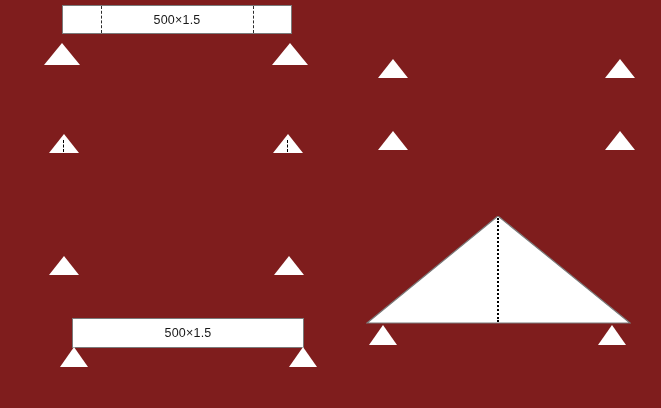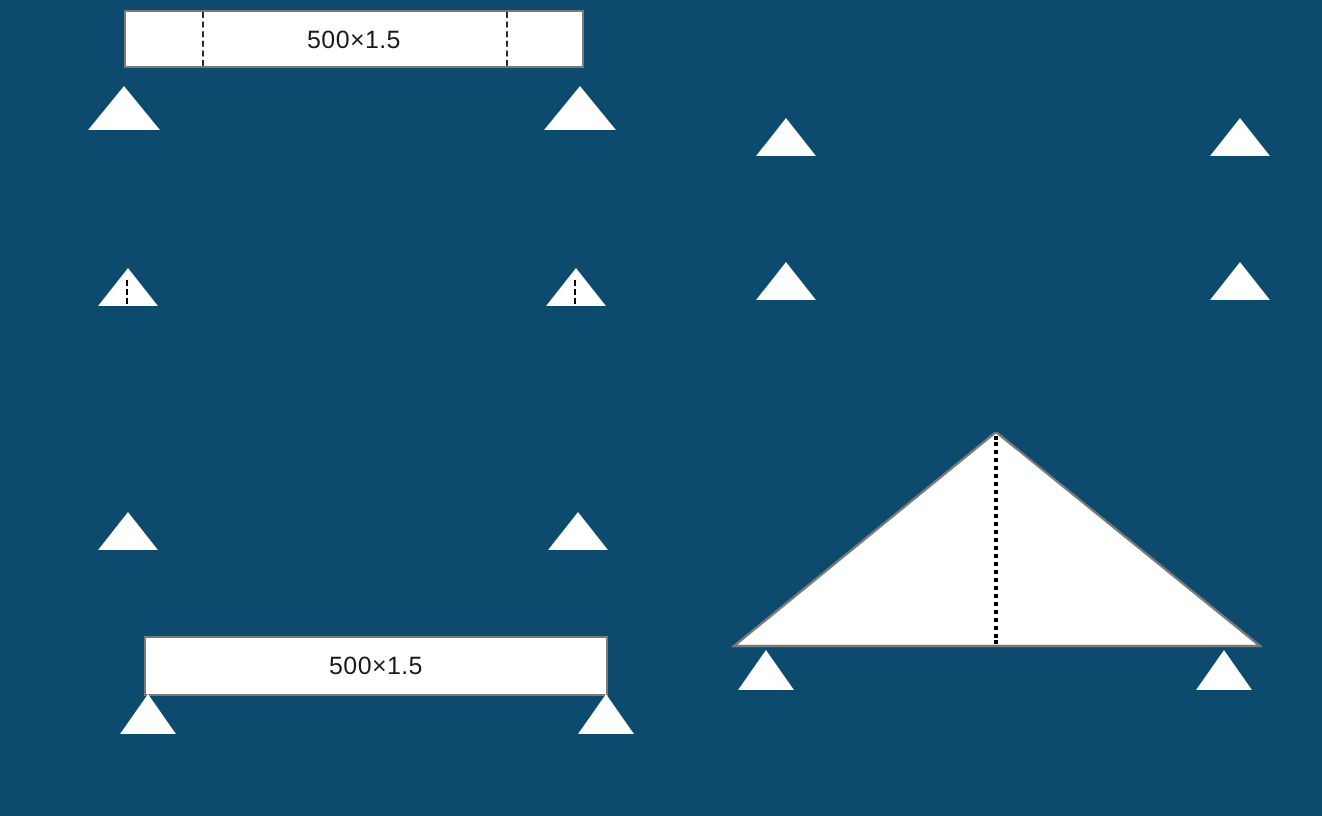--- a/index.html
+++ b/index.html
@@ -7,21 +7,21 @@
     padding: 0;
     background: #000000;
   }
   body {
     font-family: "Liberation Sans", sans-serif;
   }
   #stage {
     position: relative;
     width: 661px;
     height: 408px;
-    background: #0c4a6e;
+    background: #7f1d1d;
     overflow: hidden;
   }
   .member {
     position: absolute;
     background: #ffffff;
     border: 1px solid #7a7a7a;
     box-sizing: border-box;
     display: flex;
     align-items: center;
     justify-content: center;

